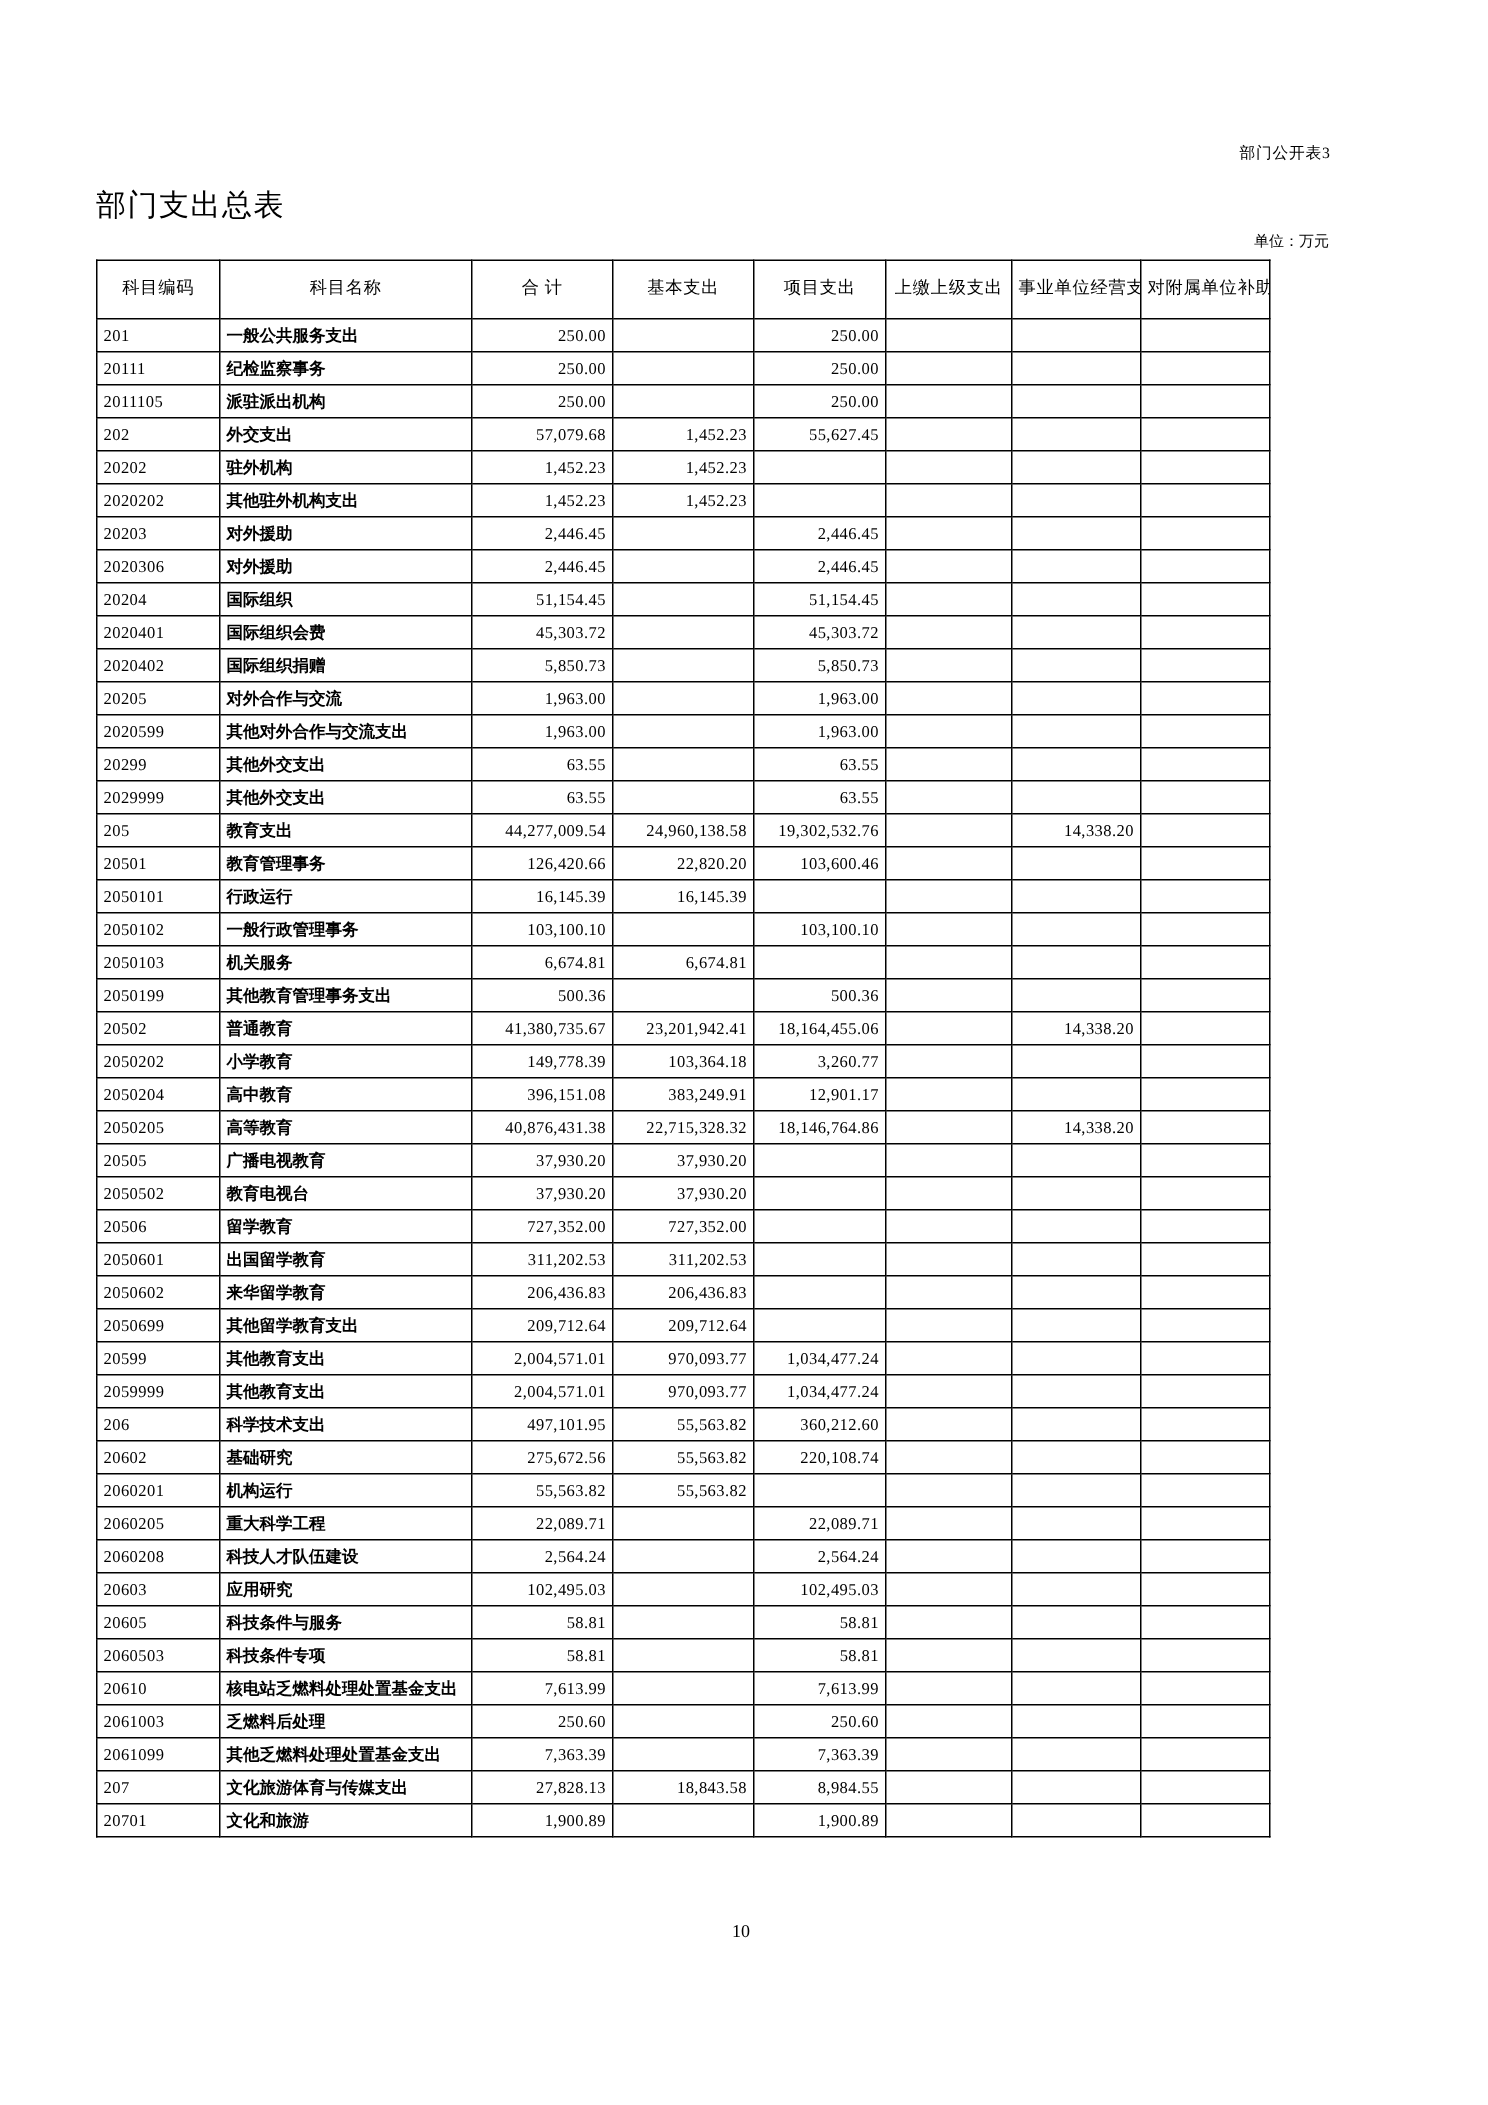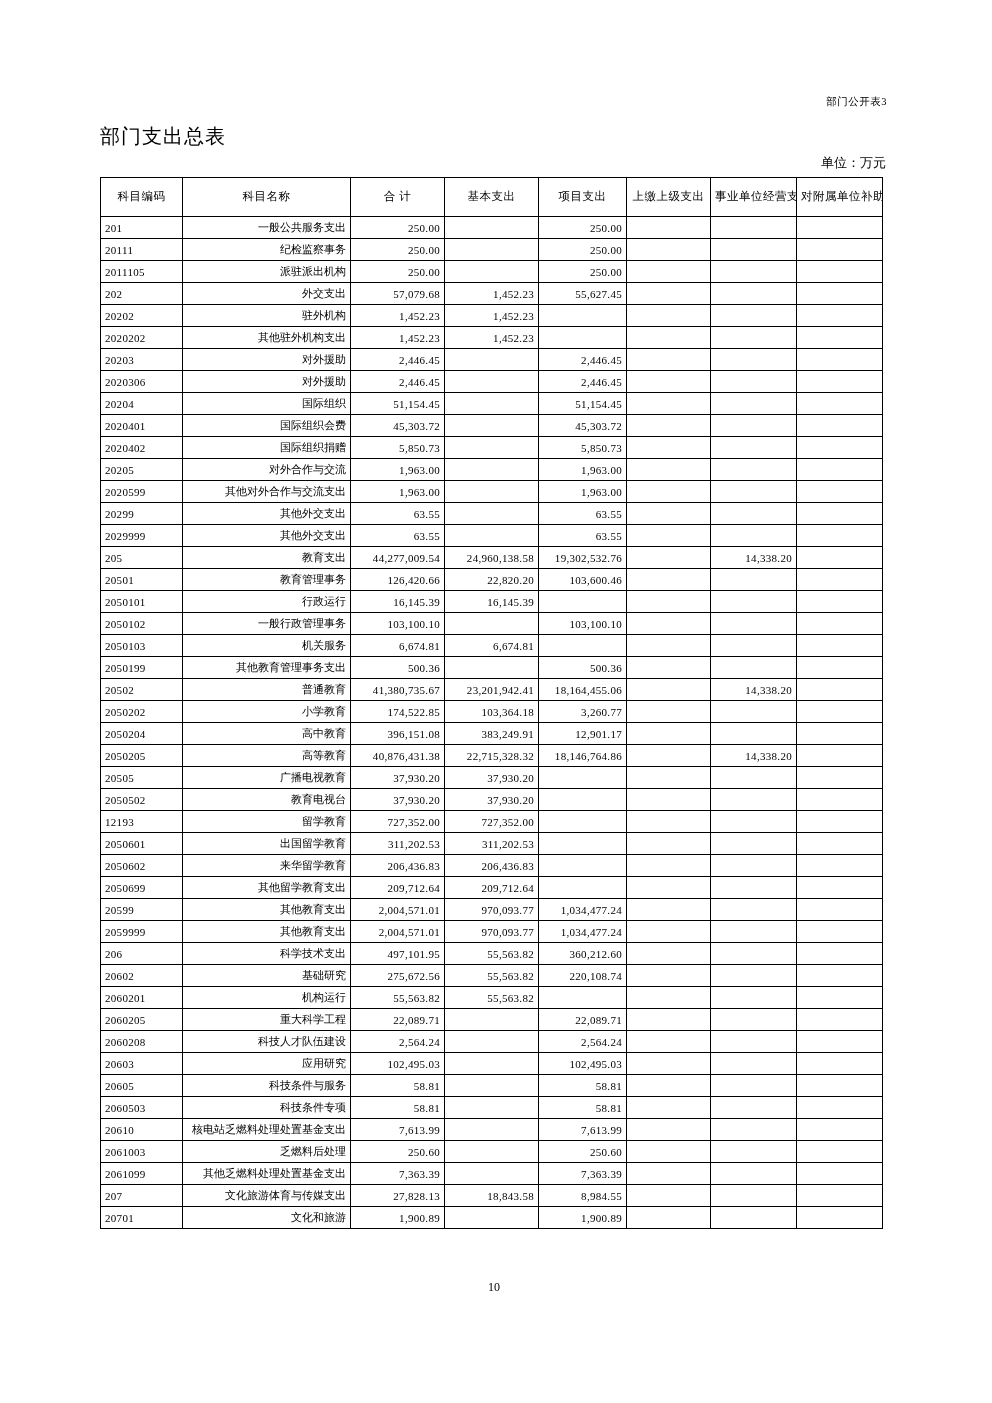--- a/index.html
+++ b/index.html
@@ -11,39 +11,39 @@
     width: 992px;
     height: 1403px;
     font-family: "Liberation Serif", "DejaVu Serif", serif;
     color: #000000;
     position: relative;
   }
   .page {
     width: 992px;
     height: 1403px;
     box-sizing: border-box;
-    padding: 95px 105px 0 100px;
+    padding: 95px 105px 0 64px;
     position: relative;
   }
   .top-right-note {
     text-align: right;
     font-size: 10.5px;
     letter-spacing: 0.5px;
     margin: 0 0 14px 0;
   }
   .doc-title {
     text-align: left;
     font-size: 20px;
     font-weight: normal;
     letter-spacing: 1px;
     margin: 0 0 4px 0;
   }
   .unit-note {
     text-align: right;
-    font-size: 13px;
+    font-size: 10px;
     margin: 0 0 5px 0;
     padding-right: 1px;
   }
   table.main {
     border-collapse: collapse;
     width: 782px;
     table-layout: fixed;
   }
   table.main th, table.main td {
     border: 1px solid #000000;
@@ -60,21 +60,22 @@
     height: 38px;
     line-height: 1.15;
     font-size: 11.5px;
     letter-spacing: 0.5px;
   }
   td.code {
     text-align: left;
     letter-spacing: 0.3px;
   }
   td.name {
-    text-align: right;
+    text-align: left;
+    font-weight: bold;
   }
   td.num {
     text-align: right;
     letter-spacing: 0.3px;
     padding-right: 6px;
   }
   .lvl1 { padding-left: 4px; }
   .lvl2 { padding-left: 16px; }
   .lvl3 { padding-left: 30px; }
   .page-number {
@@ -337,21 +338,21 @@
           <td class="num">41,380,735.67</td>
           <td class="num">23,201,942.41</td>
           <td class="num">18,164,455.06</td>
           <td class="num"></td>
           <td class="num">14,338.20</td>
           <td class="num"></td>
         </tr>
         <tr>
           <td class="code">2050202</td>
           <td class="name lvl3">小学教育</td>
-          <td class="num">174,522.85</td>
+          <td class="num">149,778.39</td>
           <td class="num">103,364.18</td>
           <td class="num">3,260.77</td>
           <td class="num"></td>
           <td class="num"></td>
           <td class="num"></td>
         </tr>
         <tr>
           <td class="code">2050204</td>
           <td class="name lvl3">高中教育</td>
           <td class="num">396,151.08</td>
@@ -385,21 +386,21 @@
           <td class="code">2050502</td>
           <td class="name lvl3">教育电视台</td>
           <td class="num">37,930.20</td>
           <td class="num">37,930.20</td>
           <td class="num"></td>
           <td class="num"></td>
           <td class="num"></td>
           <td class="num"></td>
         </tr>
         <tr>
-          <td class="code">12193</td>
+          <td class="code">20506</td>
           <td class="name lvl2">留学教育</td>
           <td class="num">727,352.00</td>
           <td class="num">727,352.00</td>
           <td class="num"></td>
           <td class="num"></td>
           <td class="num"></td>
           <td class="num"></td>
         </tr>
         <tr>
           <td class="code">2050601</td>

